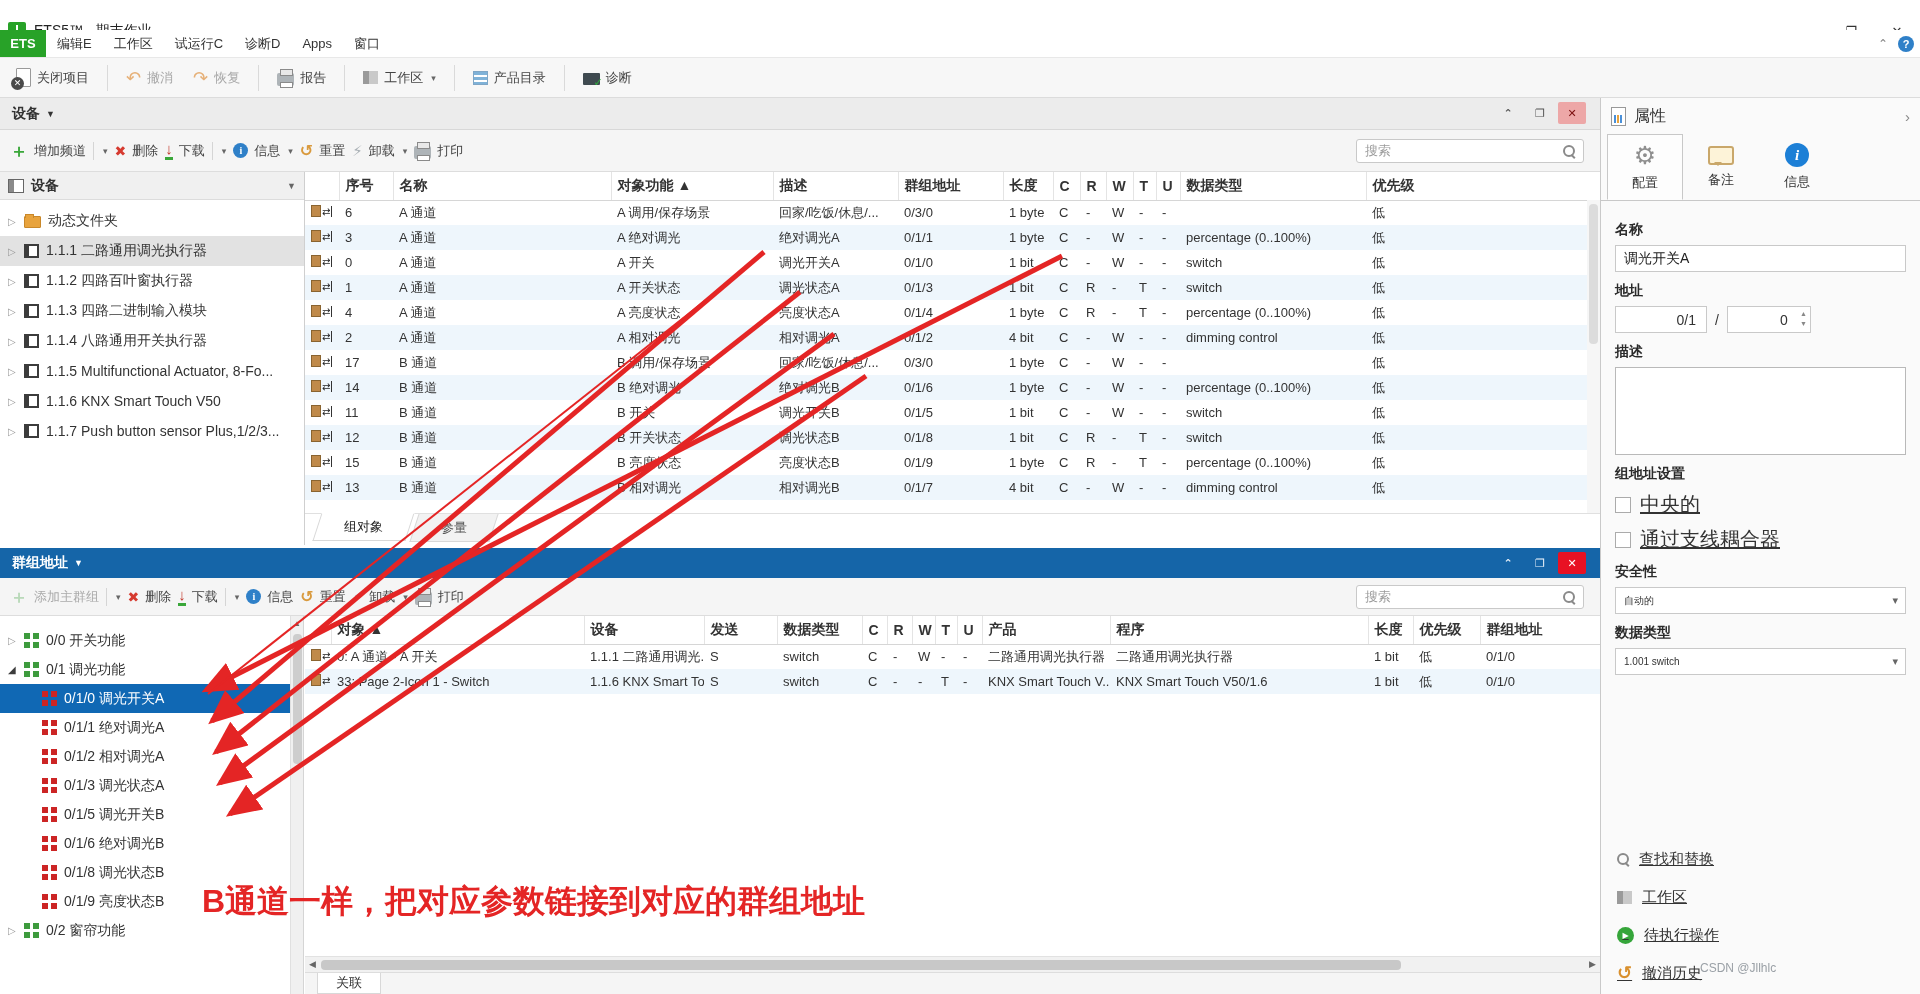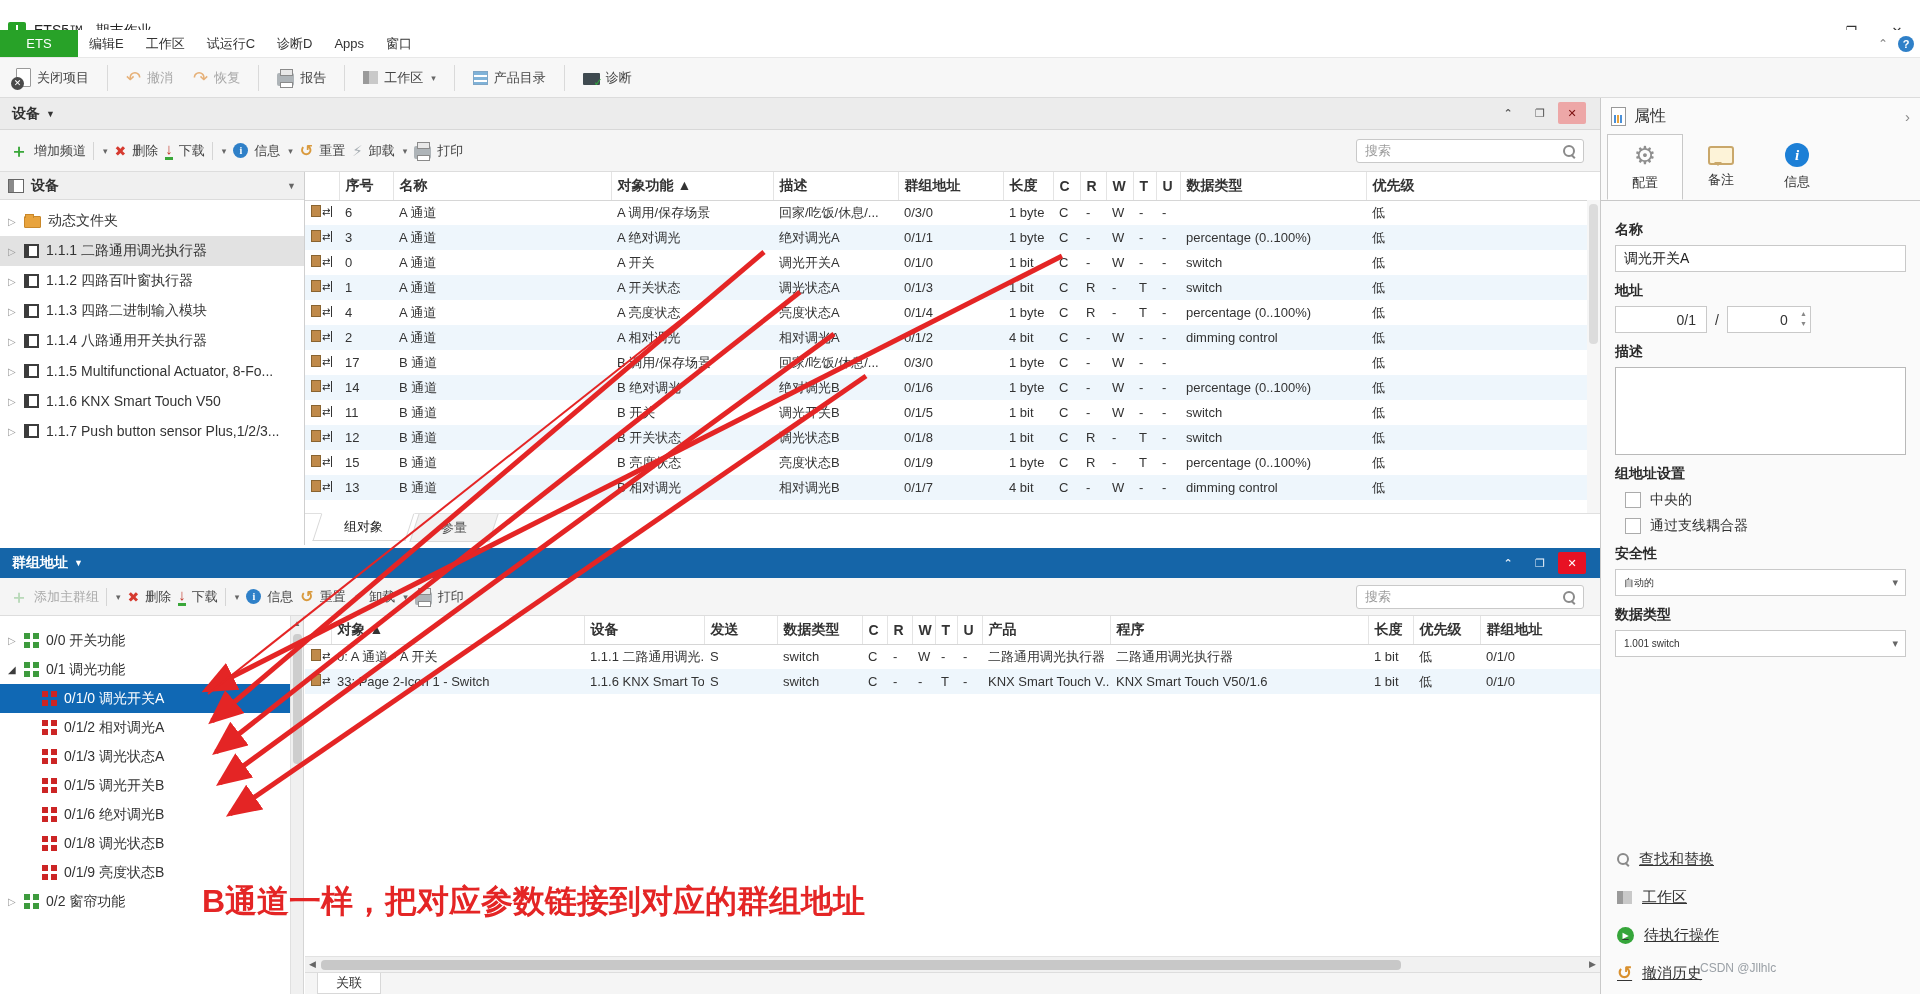--- a/index.html
+++ b/index.html
@@ -12,21 +12,21 @@
   .ets-logo { width:18px; height:18px; background:#28a228; border-radius:2px; position:relative; margin-right:8px; }
   .ets-logo::before, .ets-logo::after { content:""; position:absolute; background:#fff; }
   .ets-logo::before { left:8px; top:3px; width:2px; height:12px; }
   .ets-logo::after { left:3px; top:8px; width:12px; height:2px; }
   .win-title { font-size:14px; color:#222; }
   .win-controls { position:absolute; right:0; top:0; height:30px; display:flex; }
   .win-btn { width:46px; height:30px; display:flex; align-items:center; justify-content:center; font-size:13px; color:#333; }
 
   
   #menubar { position:absolute; left:0; top:30px; width:1920px; height:28px; background:#fff; border-bottom:1px solid #e8e8e8; display:flex; align-items:stretch; }
-  .ets-menu-btn { width:78px; background:#28a228; color:#fff; font-weight:normal; display:flex; align-items:center; justify-content:center; font-size:13px; }
+  .ets-menu-btn { width:46px; background:#28a228; color:#fff; font-weight:bold; display:flex; align-items:center; justify-content:center; font-size:13px; }
   .menu-item { padding:0 11px; display:flex; align-items:center; font-size:13px; color:#333; }
   #menubar-right { position:absolute; right:6px; top:0; height:28px; display:flex; align-items:center; gap:10px; }
   .chev-up { color:#888; font-size:12px; }
   .help-circ { width:16px; height:16px; border-radius:50%; background:#2f80c8; color:#fff; font-size:11px; font-weight:bold; display:flex; align-items:center; justify-content:center; }
 
   
   #maintoolbar { position:absolute; left:0; top:58px; width:1920px; height:40px; background:#f7f7f7; border-bottom:1px solid #dcdcdc; display:flex; align-items:center; padding-left:10px; gap:8px; }
   .tb-btn { display:flex; align-items:center; gap:6px; font-size:13px; color:#444; padding:4px 6px; }
   .tb-btn.disabled { color:#a8a8a8; }
   .tb-sep { width:1px; height:26px; background:#dadada; margin:0 4px; }
@@ -143,21 +143,21 @@
   .note-ico::after { content:""; position:absolute; left:4px; bottom:-7px; border:4px solid transparent; border-top-color:#c9a76a; }
   .info-big { width:24px; height:24px; border-radius:50%; background:#1c7fd6; color:#fff; font-weight:bold; font-style:italic; font-family:"Liberation Serif",serif; font-size:15px; display:flex; align-items:center; justify-content:center; }
   #rp-body { padding:10px 14px 0 14px; }
   .fld-label { font-weight:bold; margin:10px 0 6px 0; color:#2b2b2b; }
   .fld-input { width:100%; height:27px; border:1px solid #c9c9c9; background:#fff; display:flex; align-items:center; padding:0 8px; font-size:14px; color:#222; }
   .addr-row { display:flex; align-items:center; gap:8px; }
   .addr-main { width:92px; height:27px; border:1px solid #c9c9c9; background:#fff; display:flex; align-items:center; justify-content:flex-end; padding:0 10px; }
   .addr-sub { width:84px; height:27px; border:1px solid #c9c9c9; background:#fff; display:flex; align-items:center; position:relative; padding:0 22px 0 8px; justify-content:flex-end; }
   .spin { position:absolute; right:3px; top:2px; display:flex; flex-direction:column; font-size:7px; color:#888; line-height:1.4; }
   .fld-textarea { width:100%; height:88px; border:1px solid #b9b9b9; background:#fff; }
-  .chk-row { display:flex; align-items:center; gap:9px; margin:8px 10px; font-size:14px; color:#333; }
+  .chk-row { display:flex; align-items:center; gap:9px; margin:8px 0; font-size:20px; color:#333;text-decoration:underline; }
   .chk { width:16px; height:16px; border:1px solid #ababab; background:#fff; }
   .dd { width:100%; height:27px; border:1px solid #c9c9c9; background:#fff; display:flex; align-items:center; padding:0 8px; position:relative; font-size:10px; }
   .dd::after { content:"▾"; position:absolute; right:7px; color:#666; font-size:11px; }
   #rp-actions { position:absolute; left:0; bottom:2px; width:100%;text-decoration:underline; }
   .rp-action { height:38px; display:flex; align-items:center; gap:10px; padding-left:16px; font-size:15px; color:#333; }
   .clock-ico { width:16px; height:16px; border:2px solid #777; border-radius:50%; position:relative; }
   .clock-ico::before { content:""; position:absolute; left:5px; top:2px; width:2px; height:5px; background:#777; }
   .clock-ico::after { content:""; position:absolute; left:5px; top:5px; width:4px; height:2px; background:#777; }
   .play-ico { width:17px; height:17px; border-radius:50%; background:#35a53a; color:#fff; font-size:8px; display:flex; align-items:center; justify-content:center; }
   .hist-ico { font-size:18px; color:#d9902e; font-weight:bold; line-height:1; }
@@ -651,20 +651,26 @@
           <span class="lv" style="width: 0px;"></span>
           <span class="caret-cell exp">◢</span>
           <span class="ticon ga-ico green"></span>
           <span>0/1 调光功能</span>
         </div>
         <div class="trow sel-blue">
           <span class="lv" style="width: 18px;"></span>
           <span class="caret-cell"></span>
           <span class="ticon ga-ico red"></span>
           <span>0/1/0 调光开关A</span>
+        </div>
+        <div class="trow">
+          <span class="lv" style="width: 18px;"></span>
+          <span class="caret-cell"></span>
+          <span class="ticon ga-ico red"></span>
+          <span>0/1/1 绝对调光A</span>
         </div>
         <div class="trow">
           <span class="lv" style="width: 18px;"></span>
           <span class="caret-cell"></span>
           <span class="ticon ga-ico red"></span>
           <span>0/1/2 相对调光A</span>
         </div>
         <div class="trow">
           <span class="lv" style="width: 18px;"></span>
           <span class="caret-cell"></span>

